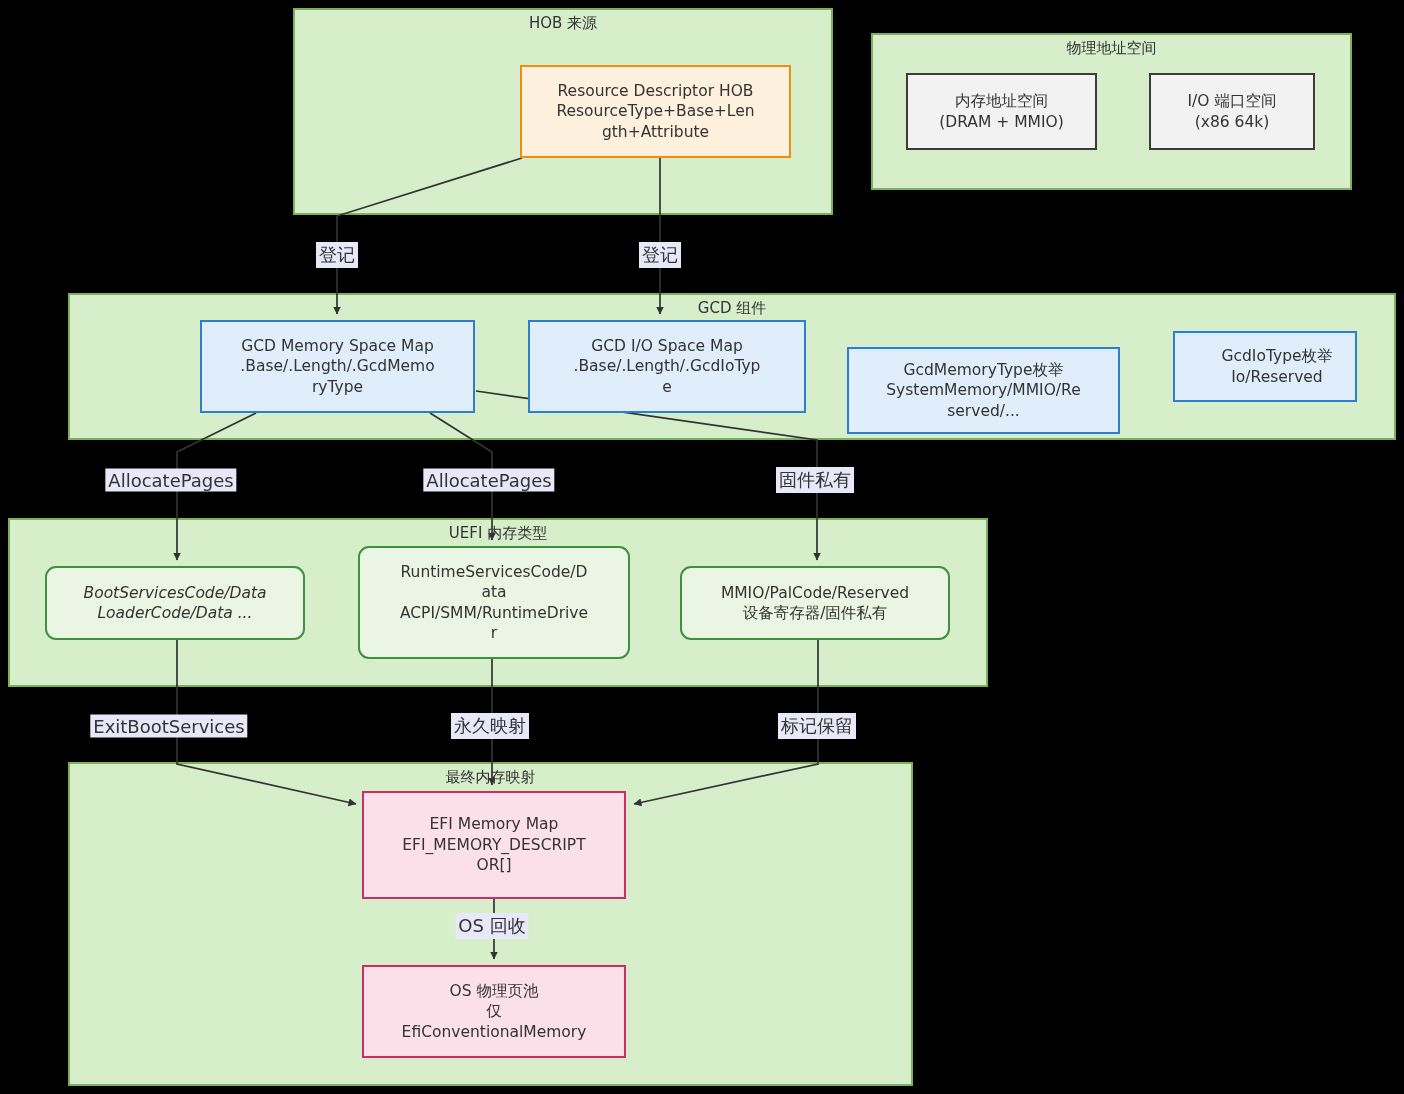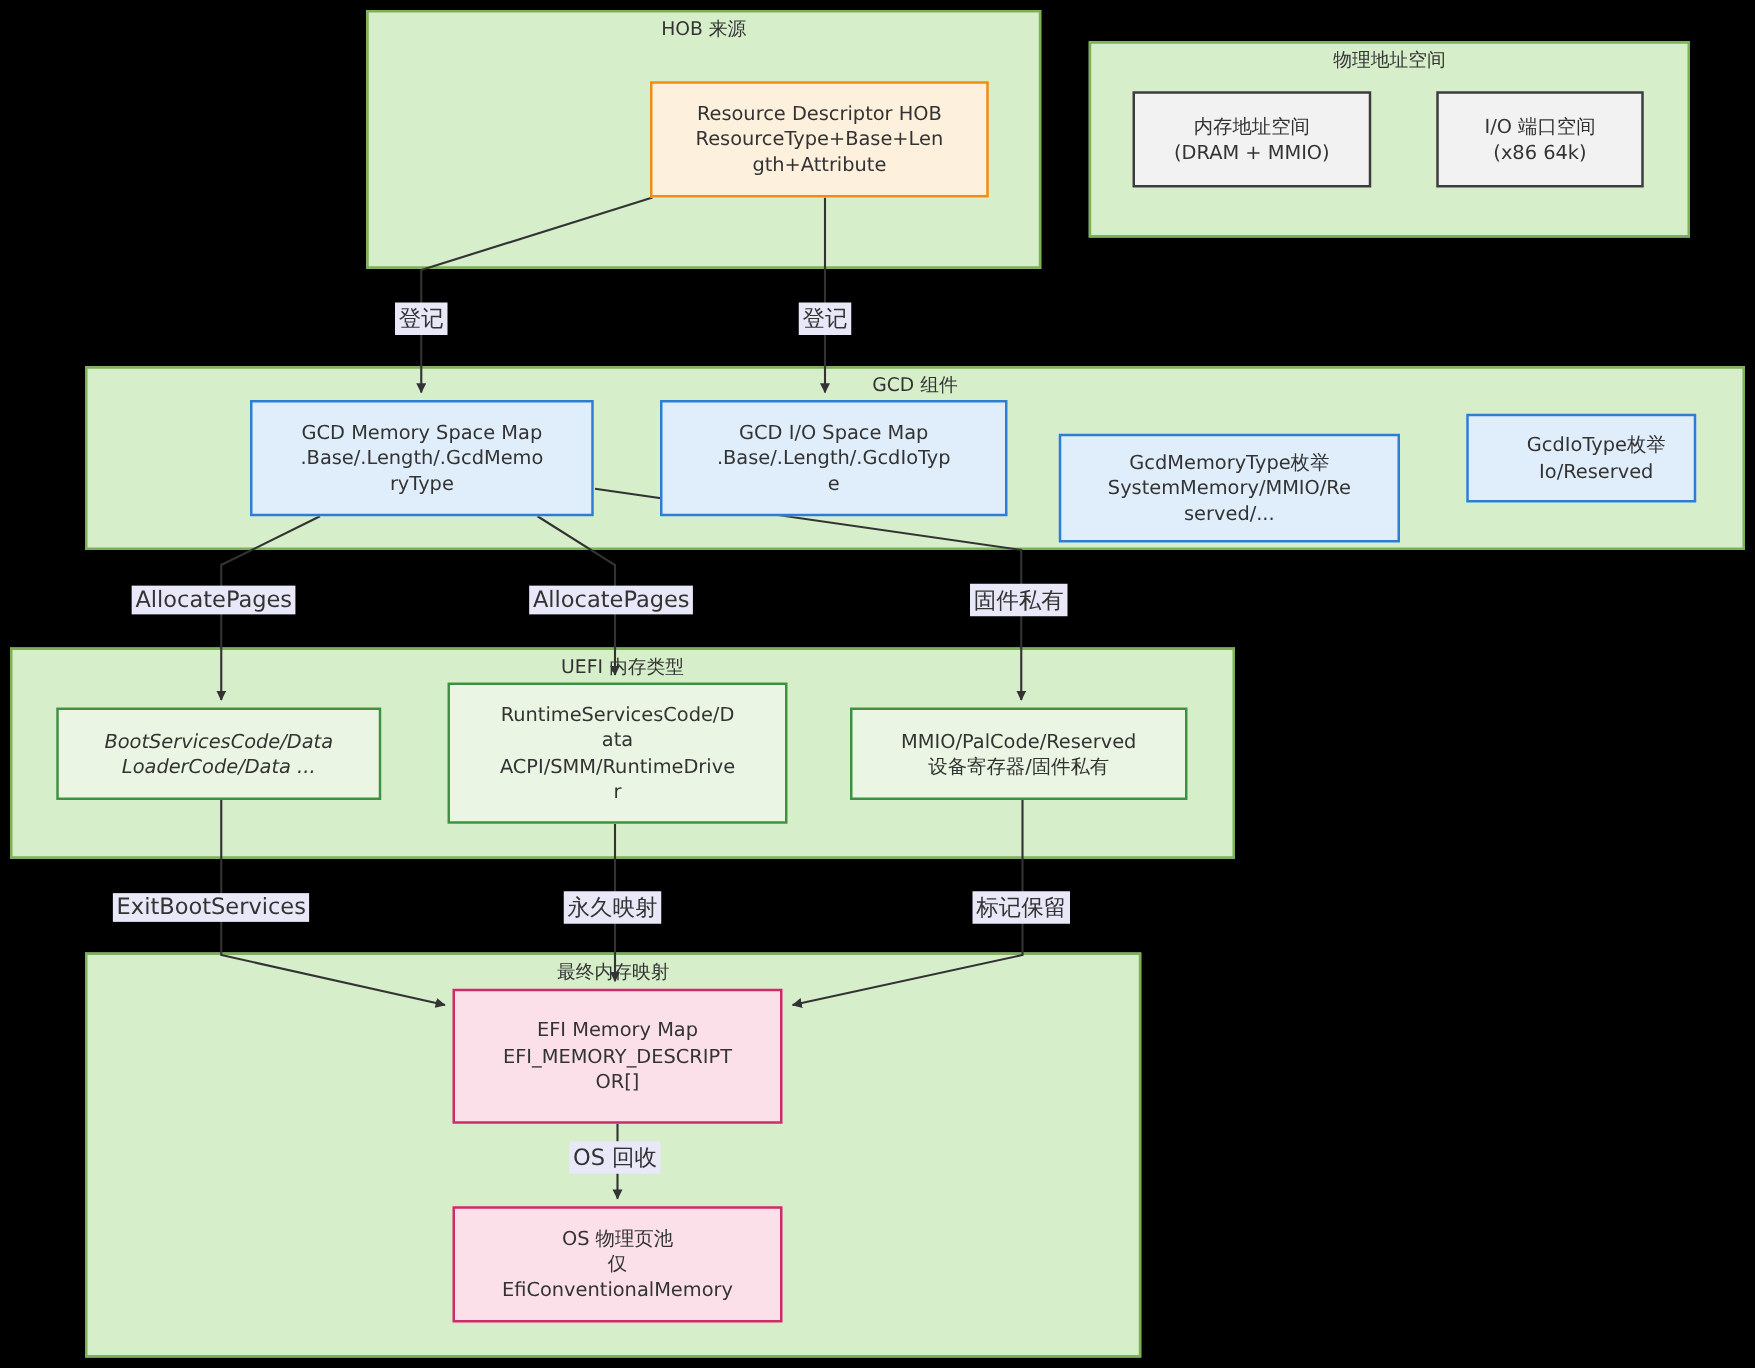--- a/index.html
+++ b/index.html
@@ -37,21 +37,21 @@
     font-size:15.5px;
     line-height:1.32;
     color:#333333;
     z-index:3;
     box-sizing:border-box;
     border:2px solid;
   }
   .node-orange{background:#fdf0dd;border-color:#f08d10;}
   .node-grey{background:#f2f2f2;border-color:#3c3c3c;}
   .node-blue{background:#e0eefc;border-color:#2d7ed3;}
-  .node-green{background:#eaf6e3;border-color:#3f9140;}
+  .node-green{background:#eaf6e3;border-color:#3f9140;border-radius:11px;}
   .node-pink{background:#fbe0ea;border-color:#ca2d68;}
   .elabel{
     position:absolute;
     transform:translate(-50%,-50%);
     background:#e8e8f8;
     color:#333333;
     font-size:18px;
     padding:1px 3px;
     white-space:nowrap;
     z-index:4;

